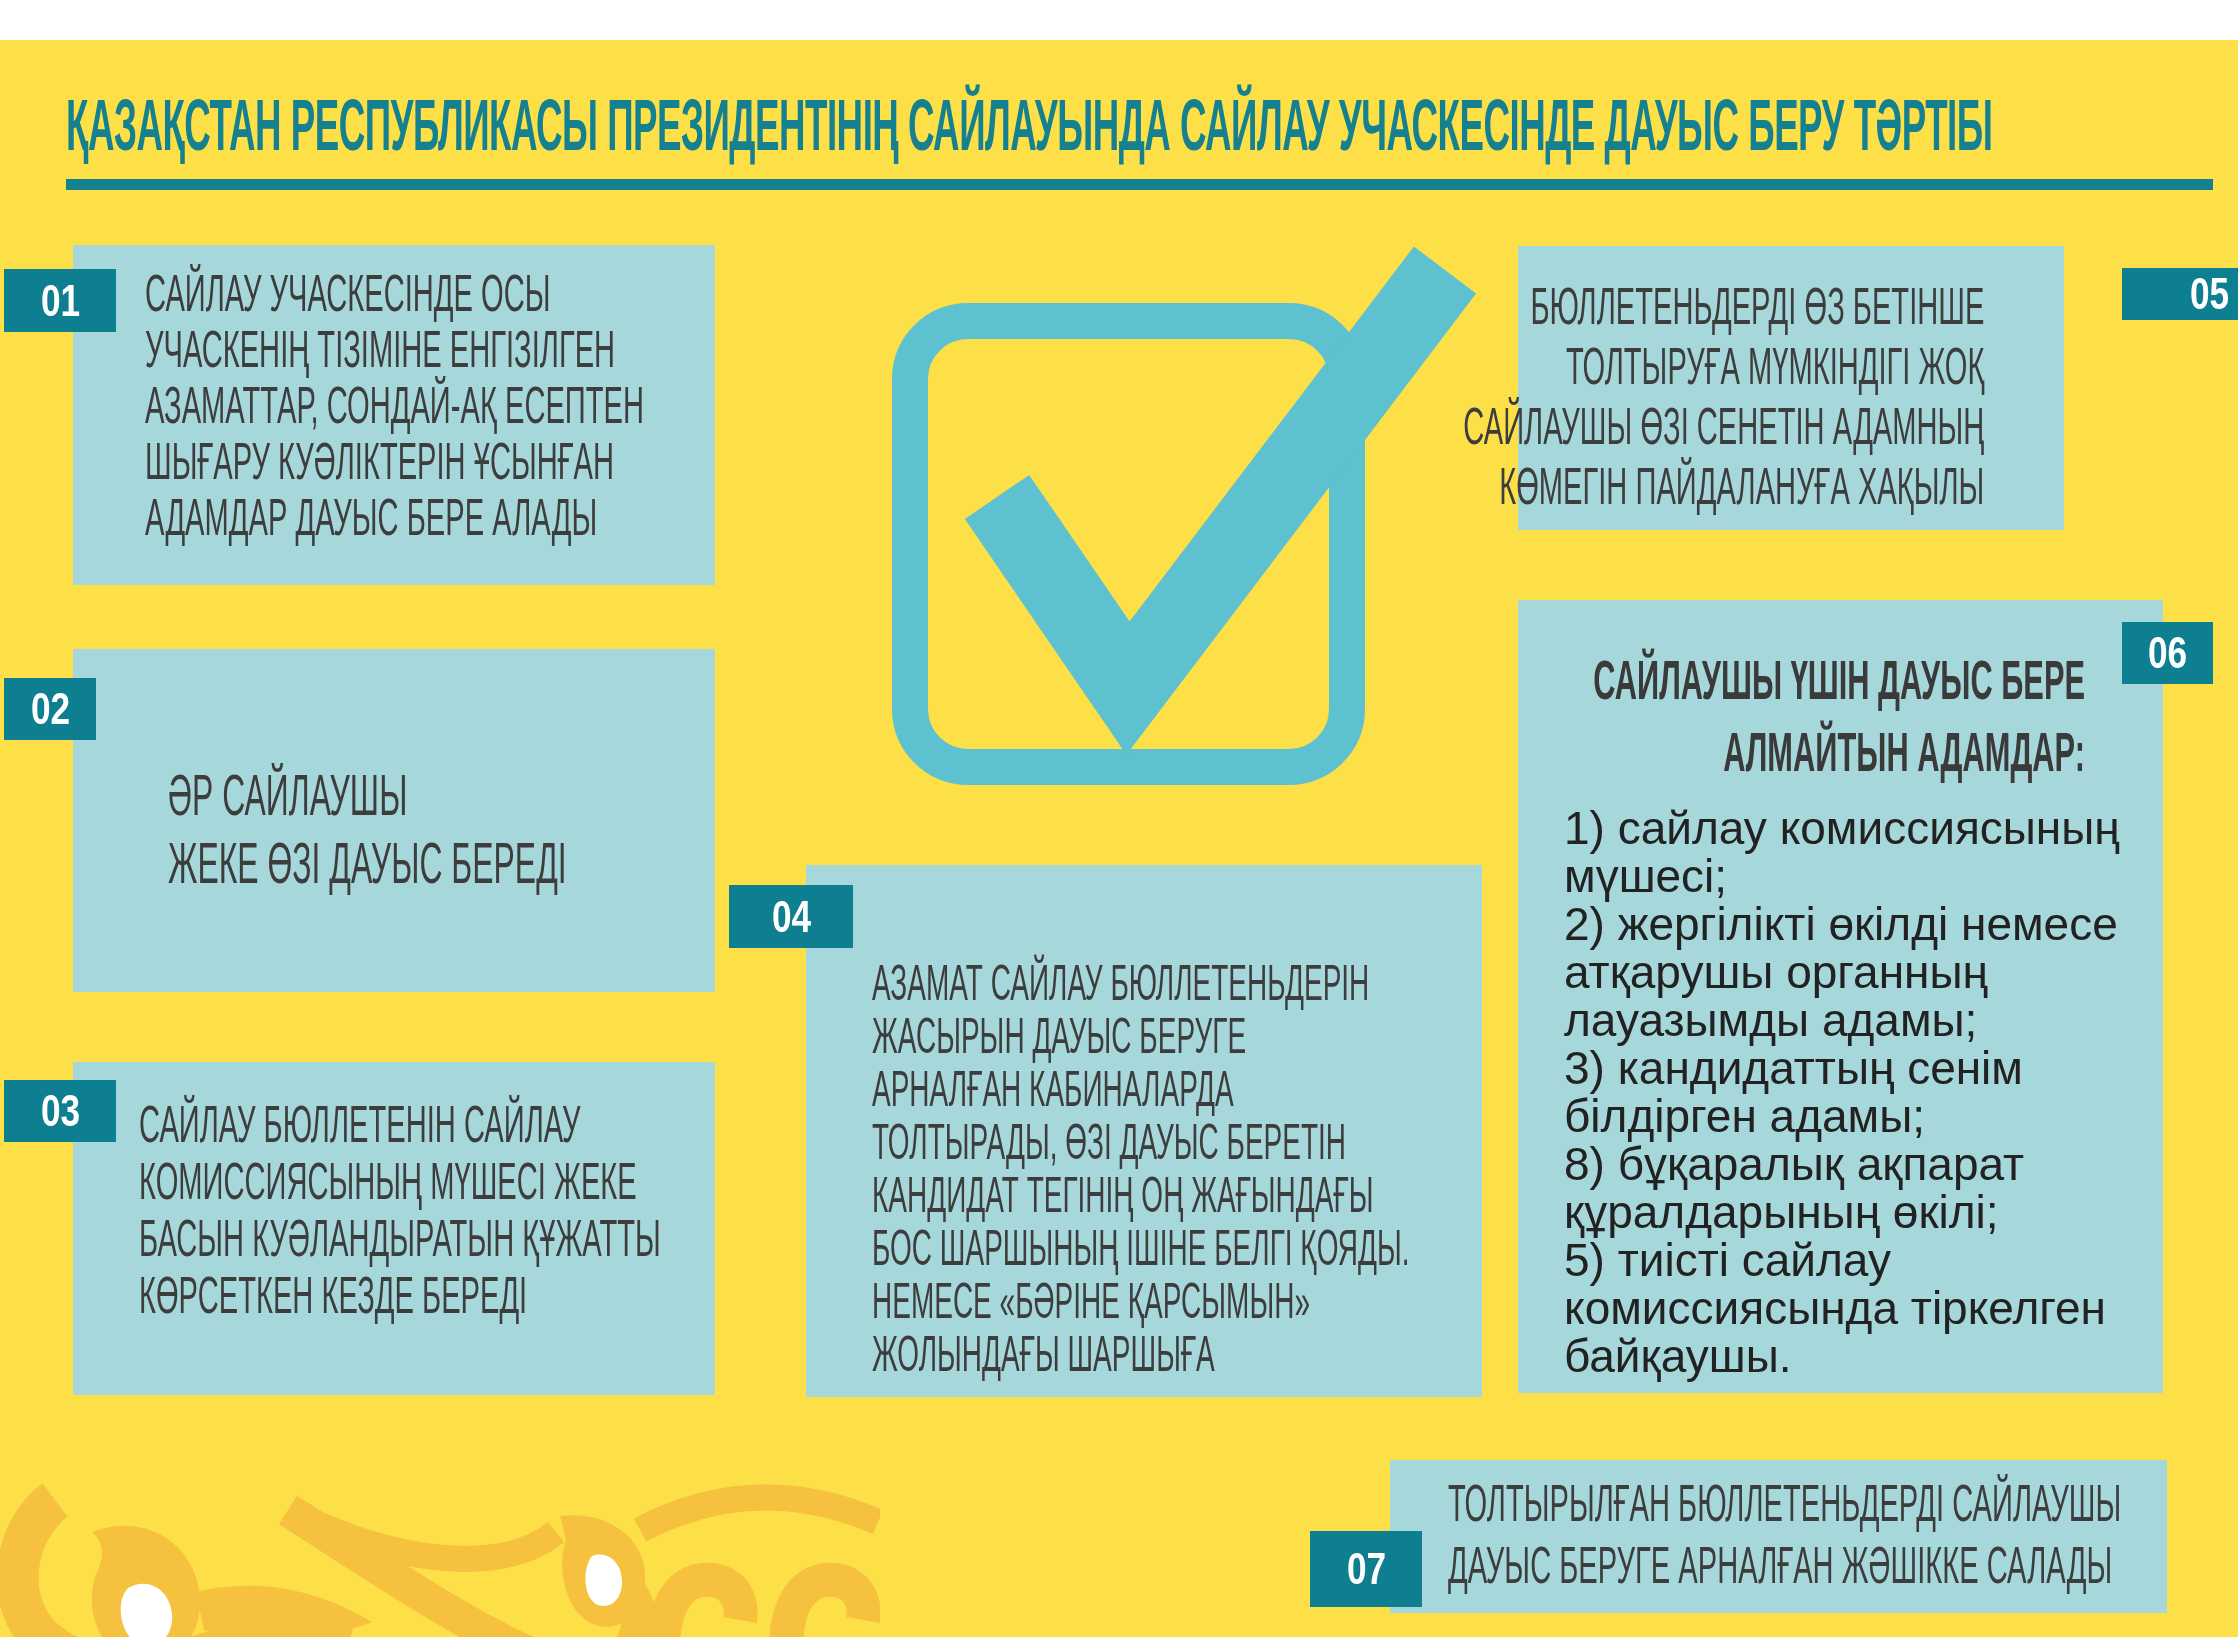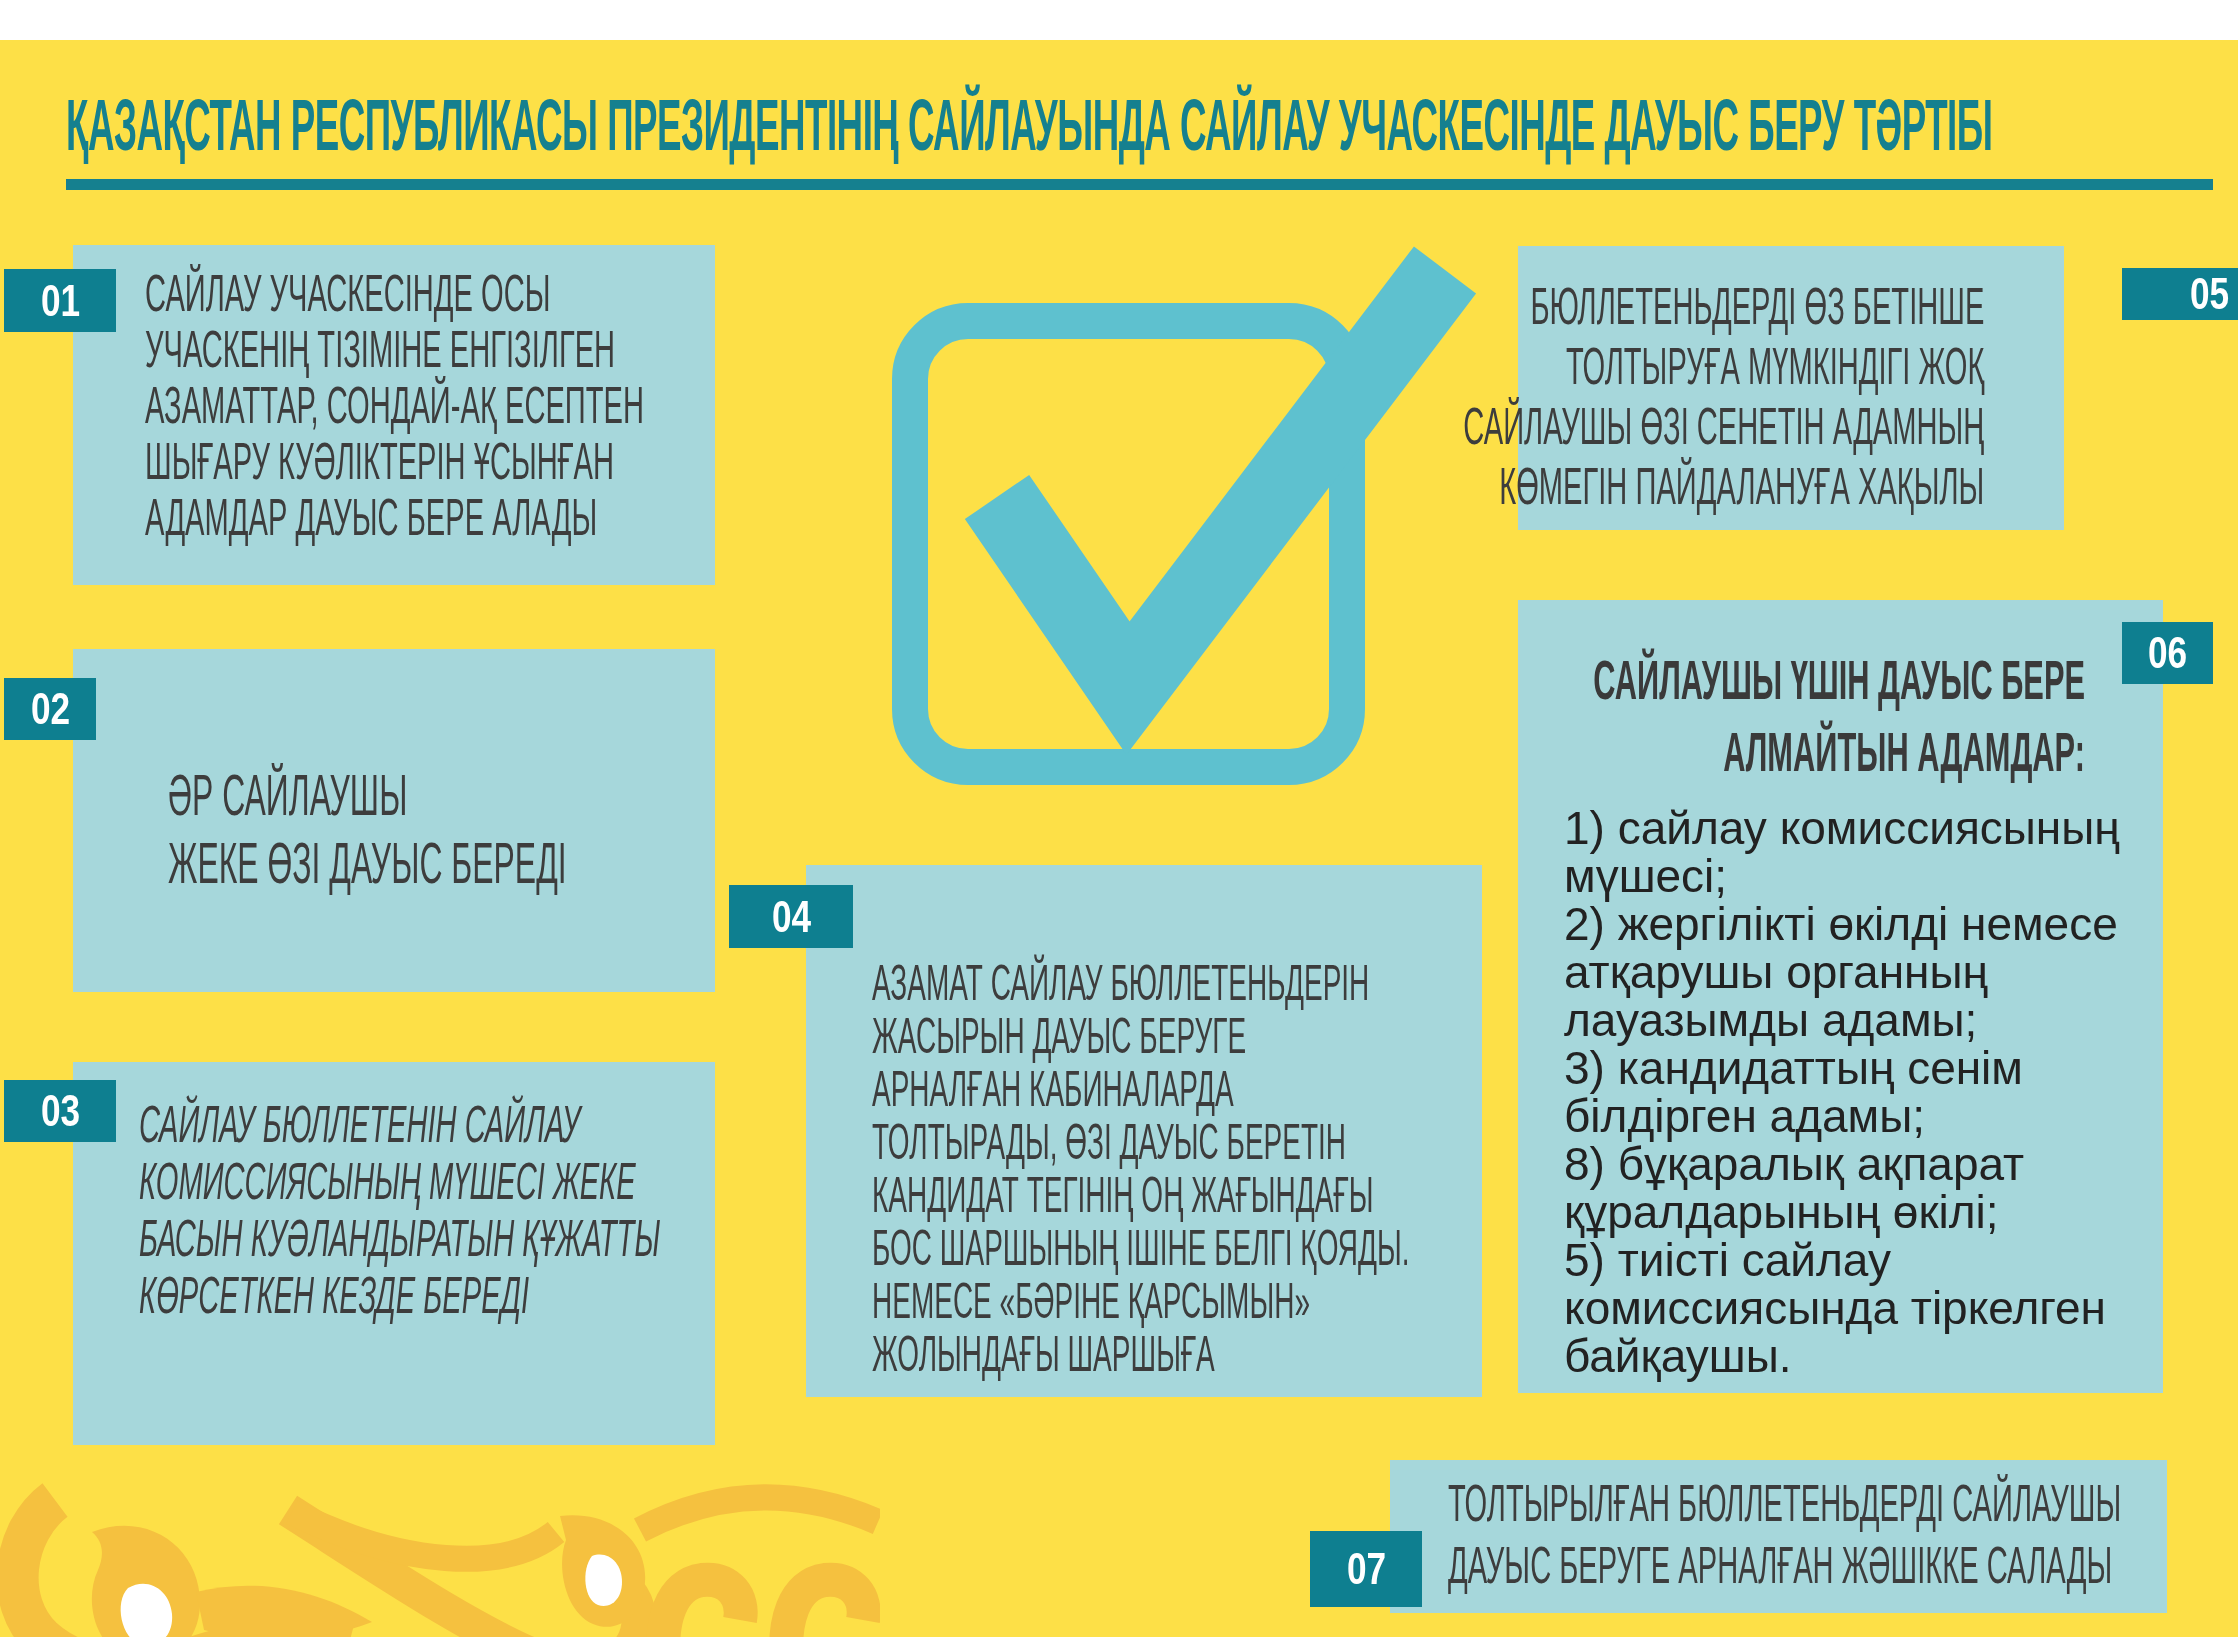--- a/index.html
+++ b/index.html
@@ -73,21 +73,21 @@
   </div>
 
   <div class="panel" style="left:73px; top:609px; width:642px; height:343px;">
     <div class="ct left t02">ӘР САЙЛАУШЫ
 ЖЕКЕ ӨЗІ ДАУЫС БЕРЕДІ</div>
   </div>
   <div class="badge" style="left:4px; top:638px; width:92px; height:62px;">
     <span>02</span>
   </div>
 
-  <div class="panel" style="left:73px; top:1022px; width:642px; height:383px;font-style:italic;">
+  <div class="panel" style="left:73px; top:1022px; width:642px; height:333px;">
     <div class="ct left t03">САЙЛАУ БЮЛЛЕТЕНІН САЙЛАУ
 КОМИССИЯСЫНЫҢ МҮШЕСІ ЖЕКЕ
 БАСЫН КУӘЛАНДЫРАТЫН ҚҰЖАТТЫ
 КӨРСЕТКЕН КЕЗДЕ БЕРЕДІ</div>
   </div>
   <div class="badge" style="left:4px; top:1040px; width:112px; height:62px;">
     <span>03</span>
   </div>
 
   <div class="panel" style="left:806px; top:825px; width:676px; height:532px;">

